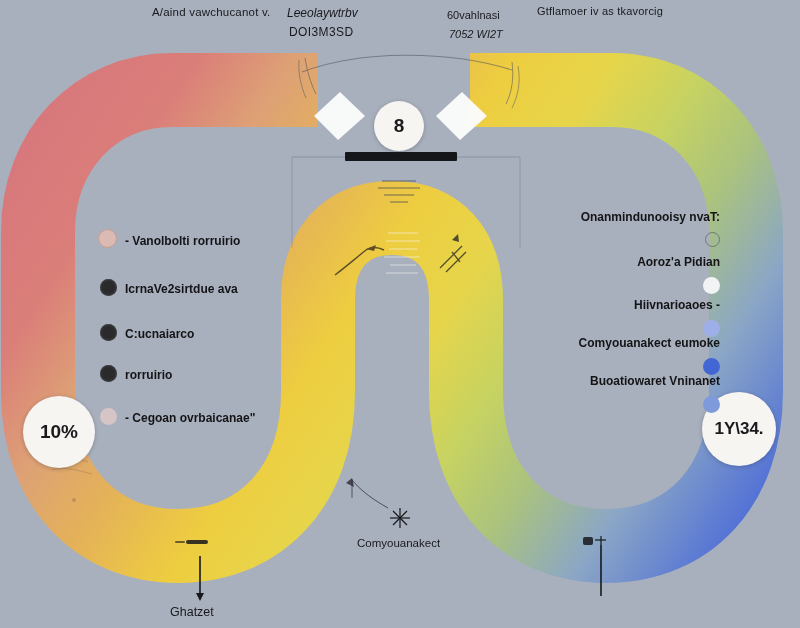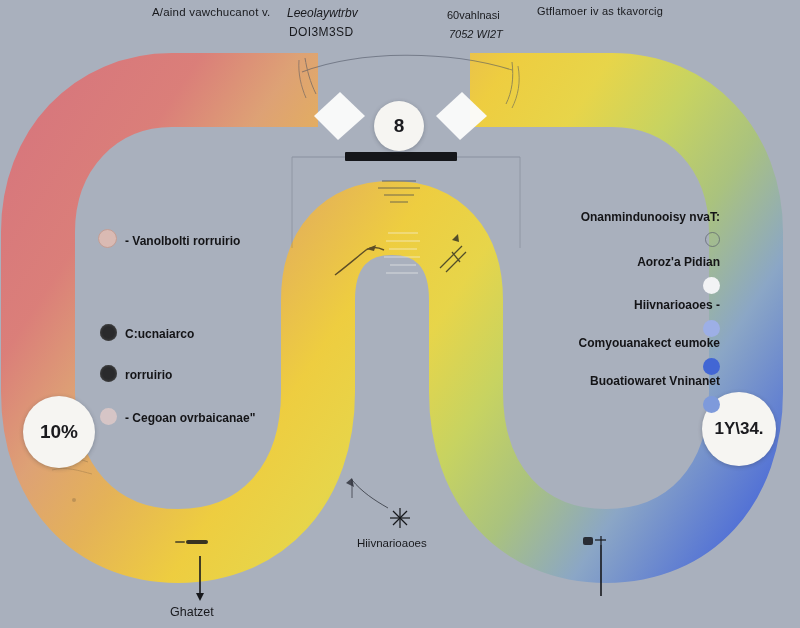--- a/index.html
+++ b/index.html
@@ -214,20 +214,24 @@
   </div>
   <div class="badge" id="badge-right">
     <span>1Y\34.</span>
   </div>
 
   <div class="legend" id="llg">
     <div class="lrow r0">
       <span class="mk ring"></span>
       <span class="txt">- Vanolbolti rorruirio</span>
     </div>
+    <div class="lrow r1">
+      <span class="mk dark"></span>
+      <span class="txt">IcrnaVe2sirtdue ava</span>
+    </div>
     <div class="lrow r2">
       <span class="mk dark"></span>
       <span class="txt">C:ucnaiarco</span>
     </div>
     <div class="lrow r3">
       <span class="mk dark"></span>
       <span class="txt">rorruirio</span>
     </div>
     <div class="lrow r4">
       <span class="mk pale"></span>
@@ -252,16 +256,16 @@
       <span class="txt">Buoatiowaret Vninanet</span>
       <span class="mk b3"></span>
     </div>
     <div class="lrow rt r3">
       <span class="txt">Comyouanakect eumoke</span>
       <span class="mk b2"></span>
     </div>
   </div>
 
   <div class="lbl" id="cal-left">Ghatzet</div>
-  <div class="lbl" id="cal-mid">Hiivnarioaoes</div>
+  <div class="lbl" id="cal-mid">Comyouanakect</div>
   <div class="lbl" id="cal-right">Nsruto</div>
 
 </div>
 
 </body></html>

